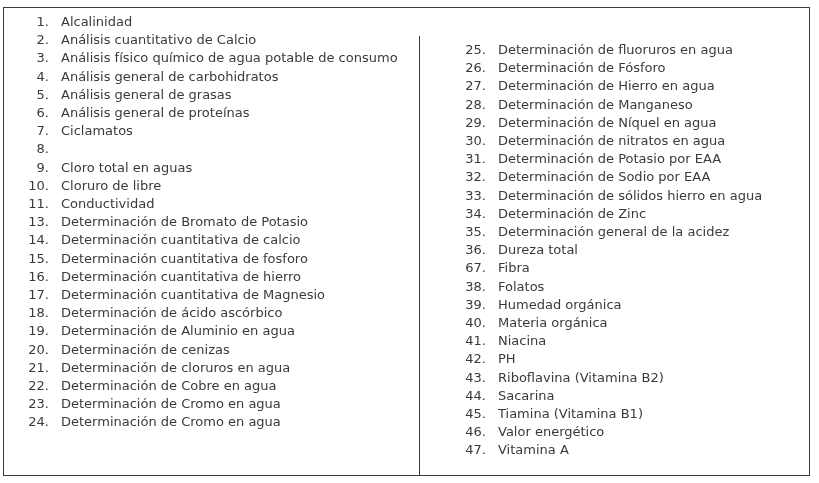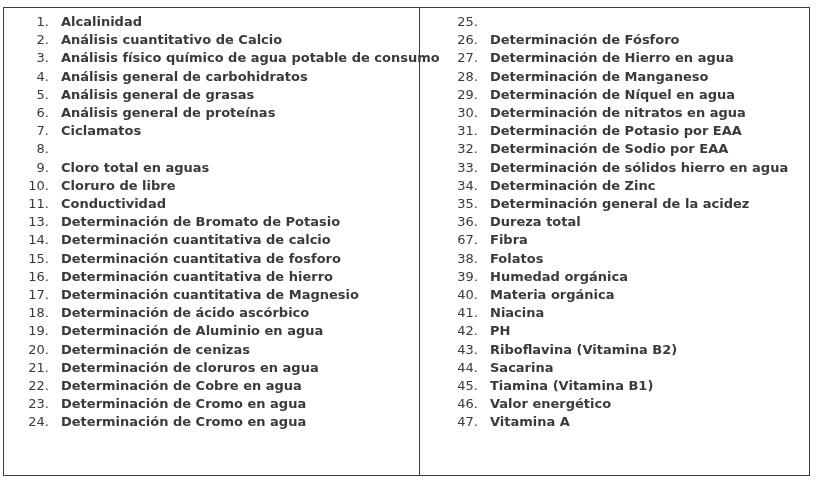--- a/index.html
+++ b/index.html
@@ -29,38 +29,38 @@
     box-sizing: border-box;
     padding-top: 5px;
   }
   .col-left {
     width: 415px;
     padding-left: 5px;
   }
   .col-right {
     flex: 1;
     border-left: 1.5px solid #3c3c3c;
-    padding-left: 18px;
+    padding-left: 26px;
+    margin-top: 28px;
   }
   .item {
     display: flex;
     font-size: 13px;
     line-height: 18.2px;
     color: #3a3a3a;
     white-space: nowrap;
   }
   .num {
     flex: 0 0 40px;
     width: 40px;
     text-align: right;
     margin-right: 12px;
   }
   .txt {
     white-space: nowrap;
-    font-weight: bold;
   }
 </style>
 </head>
 <body>
 
 <div class="table-box">
   <div class="col col-left">
       <div class="item">
         <span class="num">1.</span>
         <span class="txt">Alcalinidad</span>
@@ -149,20 +149,21 @@
         <span class="txt">Determinación de Cromo en agua</span>
       </div>
       <div class="item">
         <span class="num">24.</span>
         <span class="txt">Determinación de Cromo en agua</span>
       </div>
     </div>
   <div class="col col-right">
       <div class="item">
         <span class="num">25.</span>
+        <span class="txt">Determinación de fluoruros en agua</span>
       </div>
       <div class="item">
         <span class="num">26.</span>
         <span class="txt">Determinación de Fósforo</span>
       </div>
       <div class="item">
         <span class="num">27.</span>
         <span class="txt">Determinación de Hierro en agua</span>
       </div>
       <div class="item">

